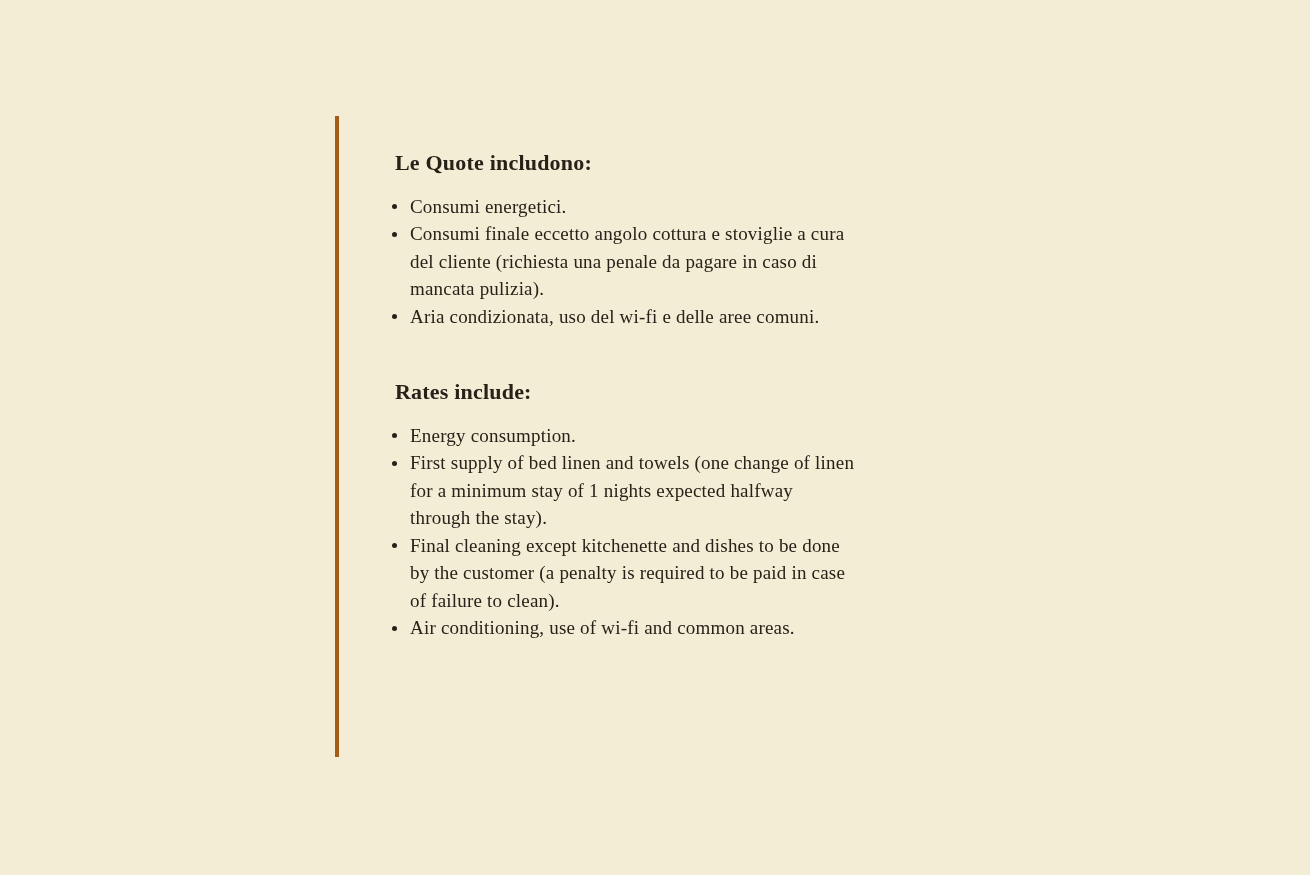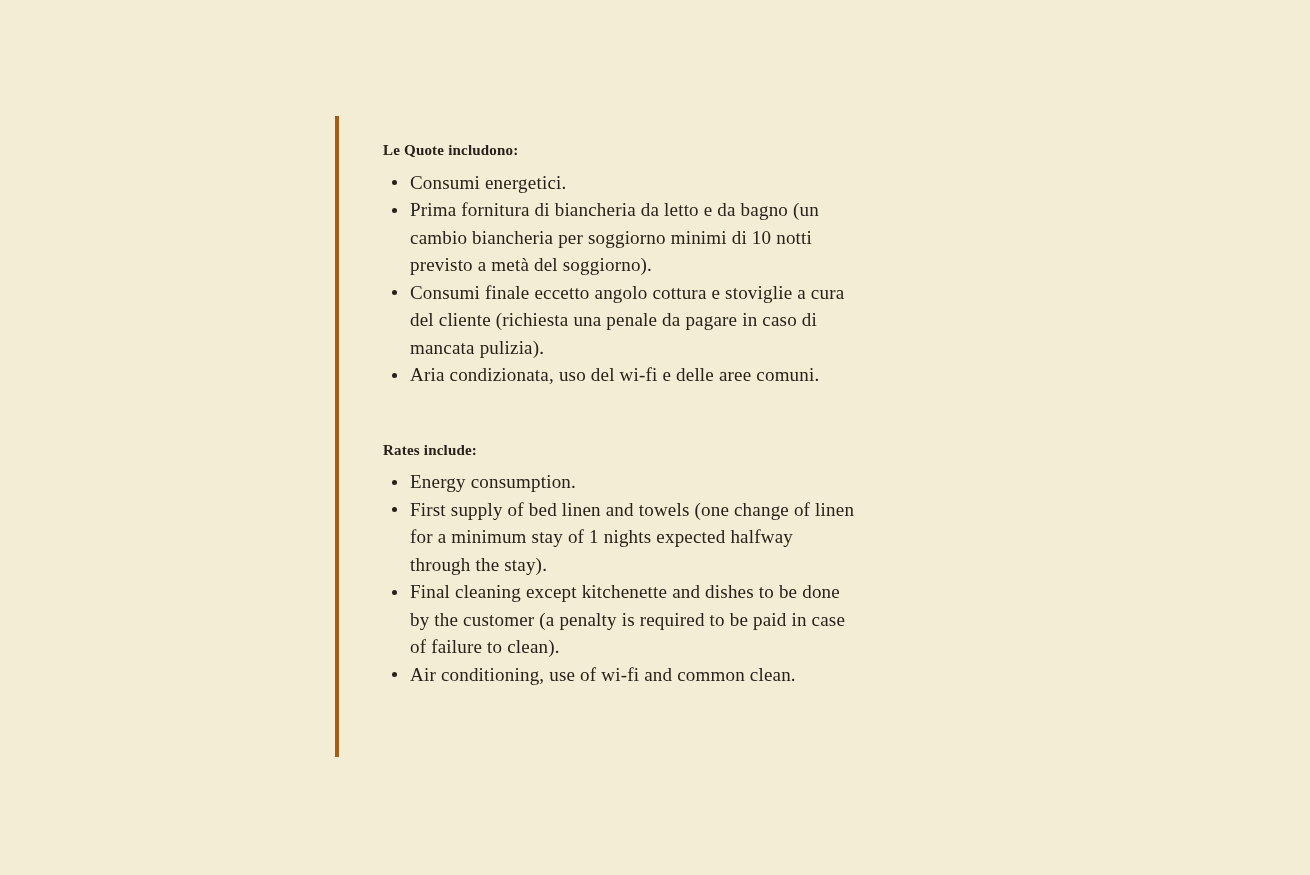--- a/index.html
+++ b/index.html
@@ -36,22 +36,22 @@
   .section {
     font-size: 19px;
     line-height: 27.5px;
     letter-spacing: 0.2px;
   }
   .section + .section {
     margin-top: 48px;
   }
   .section-heading {
     font-weight: bold;
-    margin: 4px;
-    font-size: 15px;
+    margin: 16px;
+    font-size: 22px;
     line-height: 27.5px;
   }
   ul.bullets {
     list-style: none;
     margin: 3px;
     padding: 0;
   }
   ul.bullets li {
     position: relative;
     padding-left: 28px;
@@ -74,38 +74,35 @@
 <div class="slide">
 
   <div class="accent-bar"></div>
 
   <div class="content">
 
     <div class="section">
       <p class="section-heading">Le Quote includono:</p>
       <ul class="bullets">
         <li>Consumi energetici.</li>
-        <li>Prima fornitura di biancheria da letto e da bagno (un
-cambio biancheria per soggiorno minimi di 10 notti
-previsto a metà del soggiorno).</li>
         <li>Consumi finale eccetto angolo cottura e stoviglie a cura
 del cliente (richiesta una penale da pagare in caso di
 mancata pulizia).</li>
         <li>Aria condizionata, uso del wi-fi e delle aree comuni.</li>
       </ul>
     </div>
 
     <div class="section">
       <p class="section-heading">Rates include:</p>
       <ul class="bullets">
         <li>Energy consumption.</li>
         <li>First supply of bed linen and towels (one change of linen
 for a minimum stay of 1 nights expected halfway
 through the stay).</li>
         <li>Final cleaning except kitchenette and dishes to be done
 by the customer (a penalty is required to be paid in case
 of failure to clean).</li>
-        <li>Air conditioning, use of wi-fi and common clean.</li>
+        <li>Air conditioning, use of wi-fi and common areas.</li>
       </ul>
     </div>
 
   </div>
 </div>
 
 </body></html>

